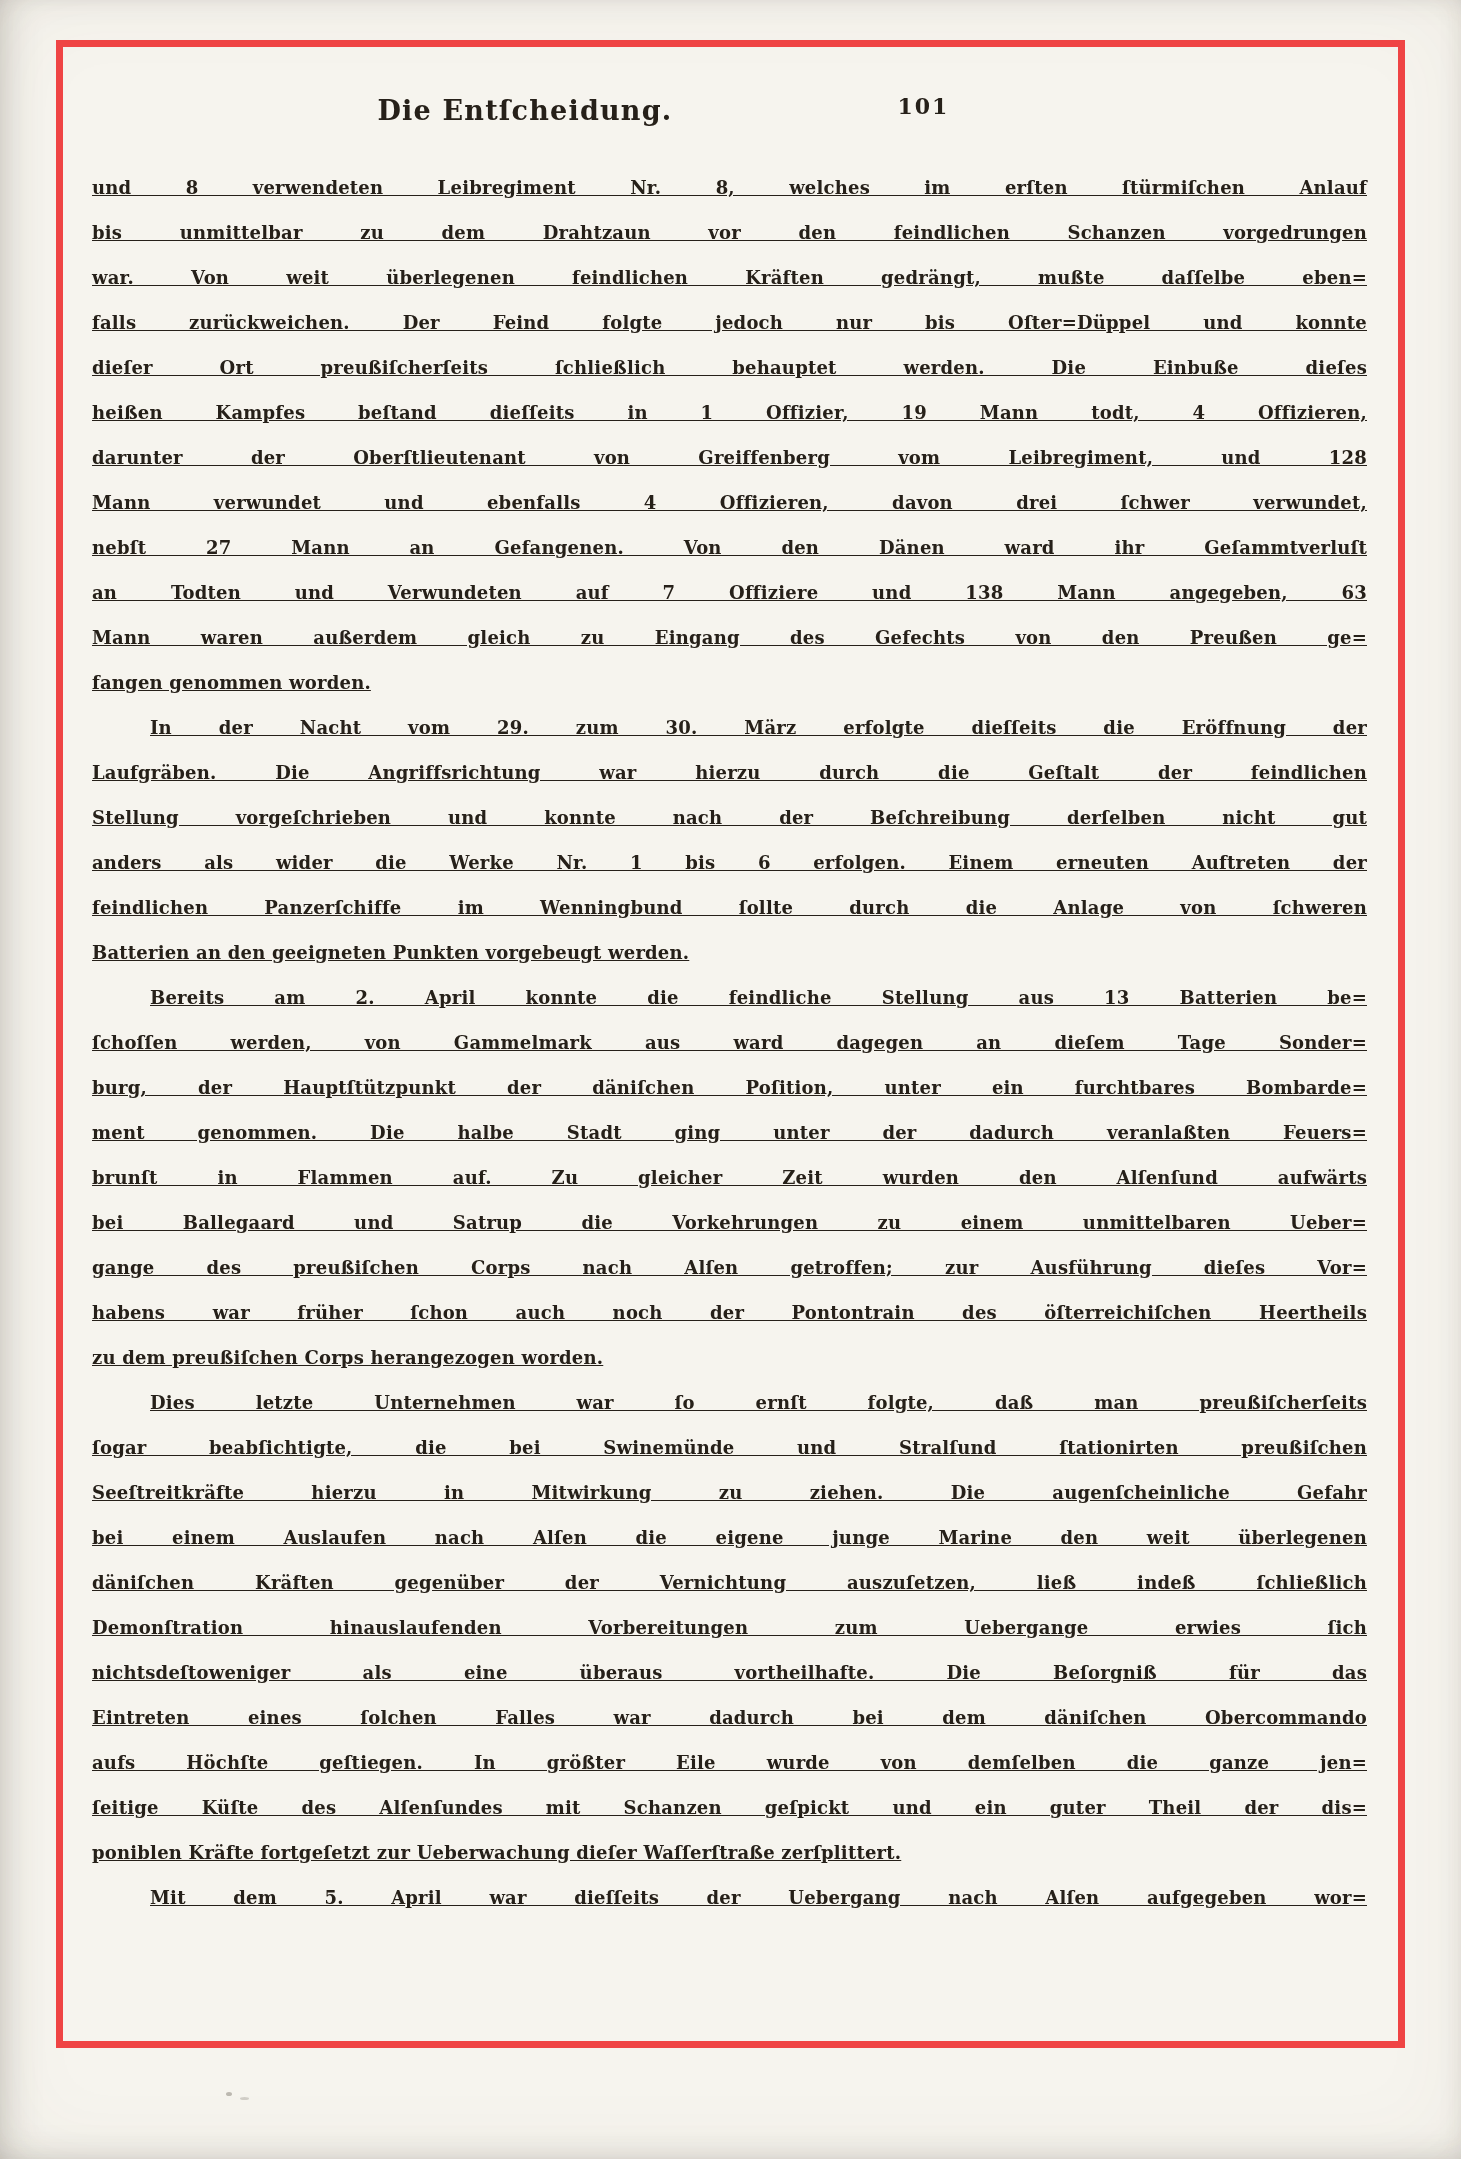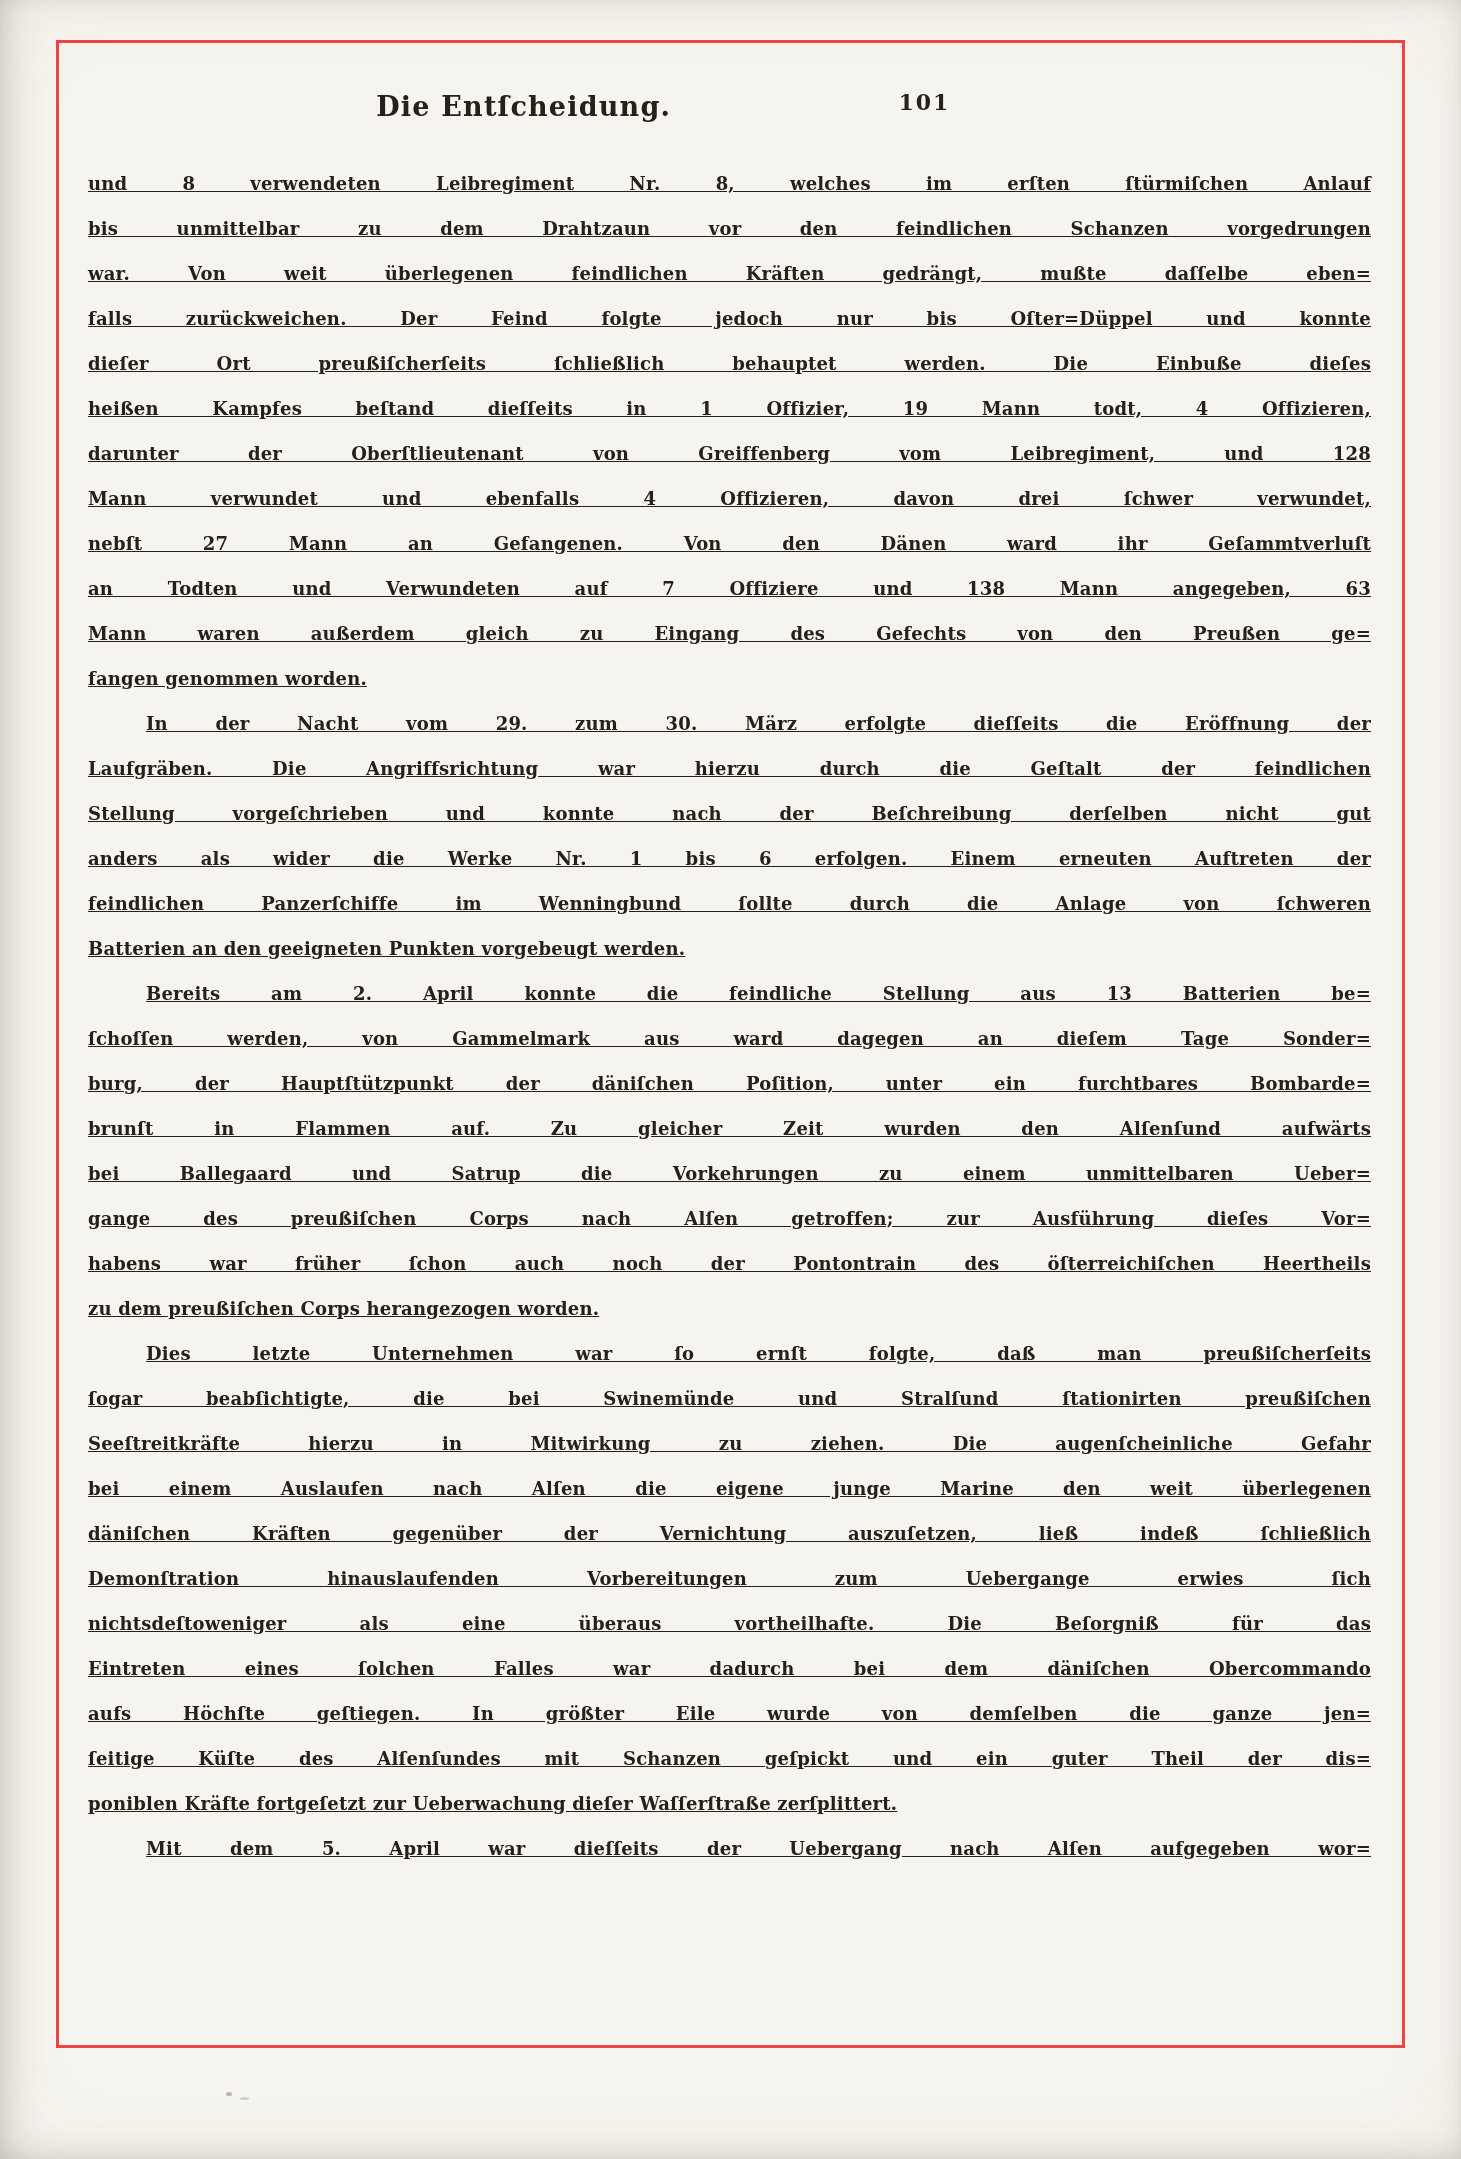--- a/index.html
+++ b/index.html
@@ -24,21 +24,21 @@
       inset 0 -14px 50px -30px rgba(70,62,52,0.22),
       inset 0 0 90px rgba(90,80,60,0.05);
     pointer-events: none;
   }
   .frame {
     position: absolute;
     left: 56px;
     top: 40px;
     width: 1349px;
     height: 2008px;
-    border: 3px solid #ef4444;
+    border: 7px solid #ef4444;
     box-sizing: border-box;
     background: transparent;
   }
   .running-header {
     position: relative;
     height: 38px;
     margin-top: 48px;
   }
   .page-title {
     position: absolute;
@@ -116,20 +116,21 @@
         <div class="line">Laufgräben. Die Angriffsrichtung war hierzu durch die Geſtalt der feindlichen</div>
         <div class="line">Stellung vorgeſchrieben und konnte nach der Beſchreibung derſelben nicht gut</div>
         <div class="line">anders als wider die Werke Nr. 1 bis 6 erfolgen. Einem erneuten Auftreten der</div>
         <div class="line">feindlichen Panzerſchiffe im Wenningbund ſollte durch die Anlage von ſchweren</div>
         <div class="line flush">Batterien an den geeigneten Punkten vorgebeugt werden.</div>
       </div>
       <div class="paragraph">
         <div class="line indent">Bereits am 2. April konnte die feindliche Stellung aus 13 Batterien be=</div>
         <div class="line">ſchoſſen werden, von Gammelmark aus ward dagegen an dieſem Tage Sonder=</div>
         <div class="line">burg, der Hauptſtützpunkt der däniſchen Poſition, unter ein furchtbares Bombarde=</div>
+        <div class="line">ment genommen. Die halbe Stadt ging unter der dadurch veranlaßten Feuers=</div>
         <div class="line">brunſt in Flammen auf. Zu gleicher Zeit wurden den Alſenſund aufwärts</div>
         <div class="line">bei Ballegaard und Satrup die Vorkehrungen zu einem unmittelbaren Ueber=</div>
         <div class="line">gange des preußiſchen Corps nach Alſen getroffen; zur Ausführung dieſes Vor=</div>
         <div class="line">habens war früher ſchon auch noch der Pontontrain des öſterreichiſchen Heertheils</div>
         <div class="line flush">zu dem preußiſchen Corps herangezogen worden.</div>
       </div>
       <div class="paragraph">
         <div class="line indent">Dies letzte Unternehmen war ſo ernſt folgte, daß man preußiſcherſeits</div>
         <div class="line">ſogar beabſichtigte, die bei Swinemünde und Stralſund ſtationirten preußiſchen</div>
         <div class="line">Seeſtreitkräfte hierzu in Mitwirkung zu ziehen. Die augenſcheinliche Gefahr</div>

